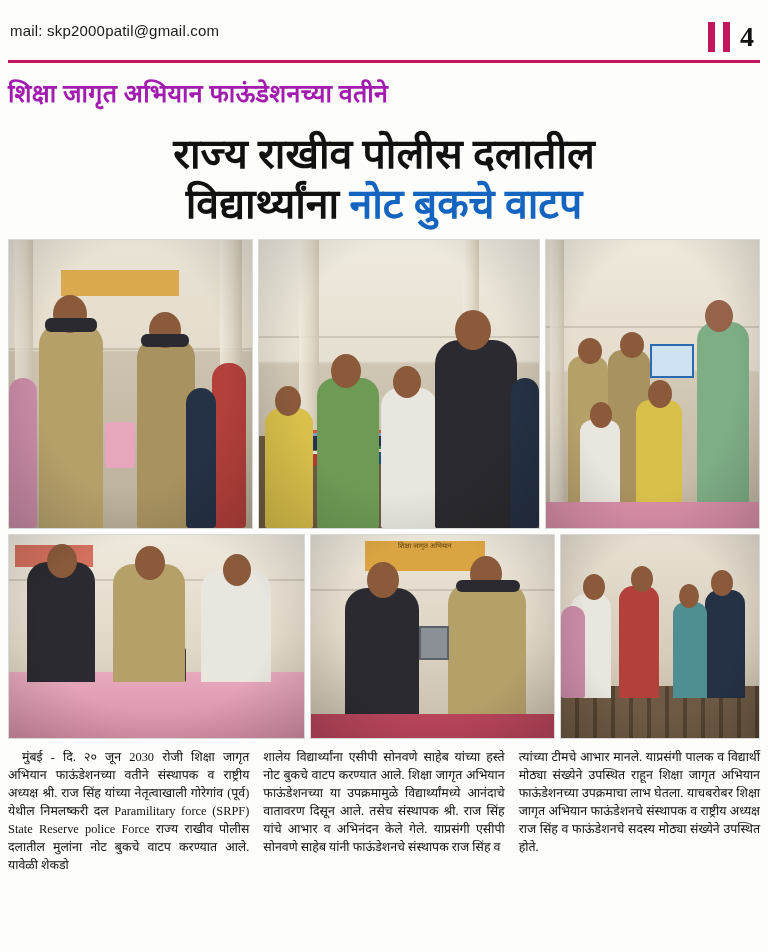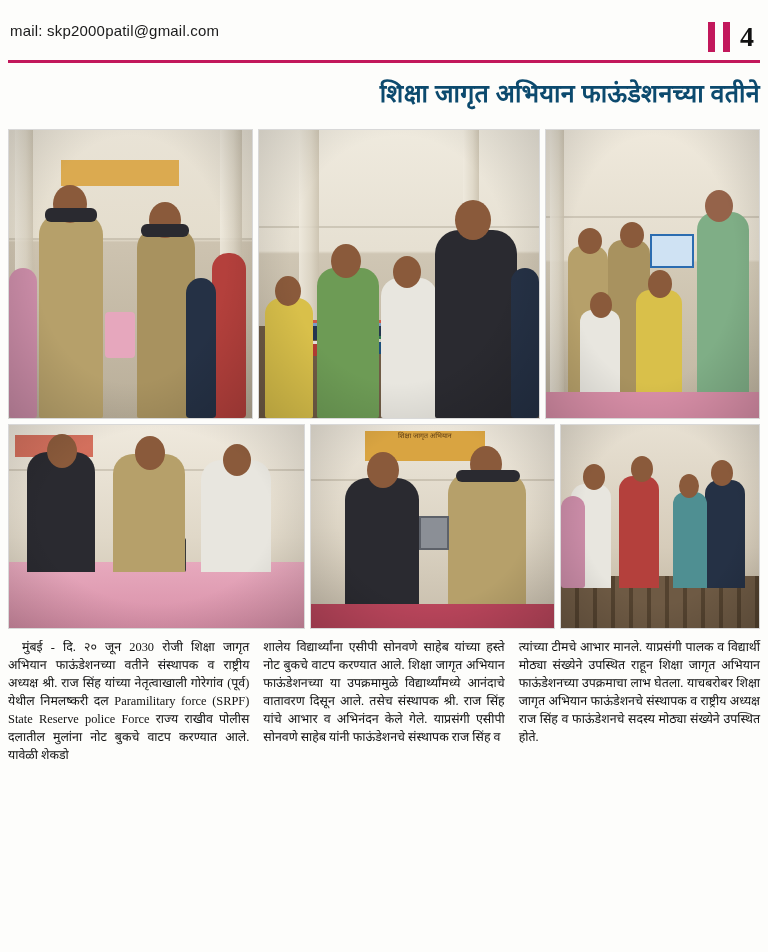--- a/index.html
+++ b/index.html
@@ -70,22 +70,22 @@
     margin-left: 2px;
   }
   .rule {
     height: 3px;
     background: #c2185b;
     margin: 4px 0 0 0;
   }
 
   
   .kicker {
-    text-align: right;
-    color: #0c4a6e;
+    text-align: left;
+    color: #a21caf;
     font-family: "Liberation Serif", serif;
     font-weight: bold;
     font-size: 25px;
     margin: 12px 0 20px 0;
     letter-spacing: .3px;
   }
   .headline {
     text-align: center;
     font-family: "Liberation Serif", serif;
     font-weight: bold;
@@ -211,20 +211,24 @@
     <div class="brand-wrap">
       <div class="brand-bar"></div>
       <div class="brand-bar"></div>
       <div class="page-num">4</div>
     </div>
   </div>
   <div class="rule"></div>
 
   <div class="kicker">शिक्षा जागृत अभियान फाऊंडेशनच्या वतीने</div>
   <div class="headline">
+    <div>राज्य राखीव पोलीस दलातील</div>
+    <div>
+      <span>विद्यार्थ्यांना </span><span class="hl-accent">नोट बुकचे वाटप</span>
+    </div>
   </div>
 
   <div class="photos">
 
     <div class="photo-row r1">
 
       <div class="photo p1">
         <div class="scene hall-bg">
           <div class="wall-line" style="top:108px;"></div>
           <div class="pillar" style="left:6px;width:18px;"></div>

